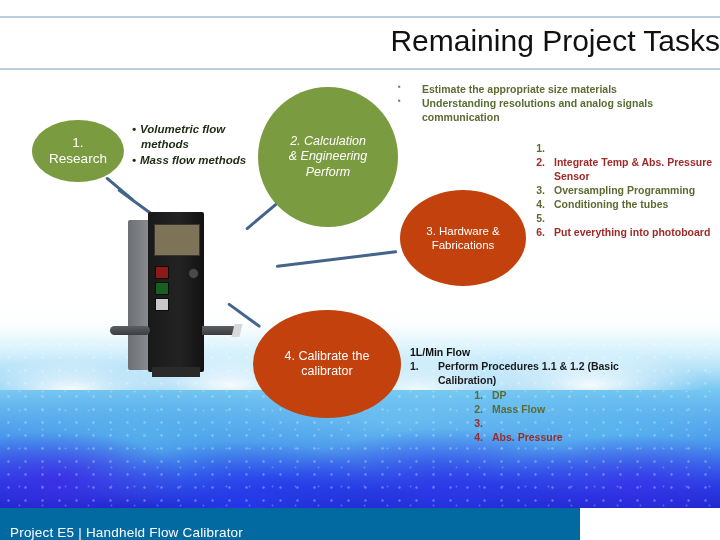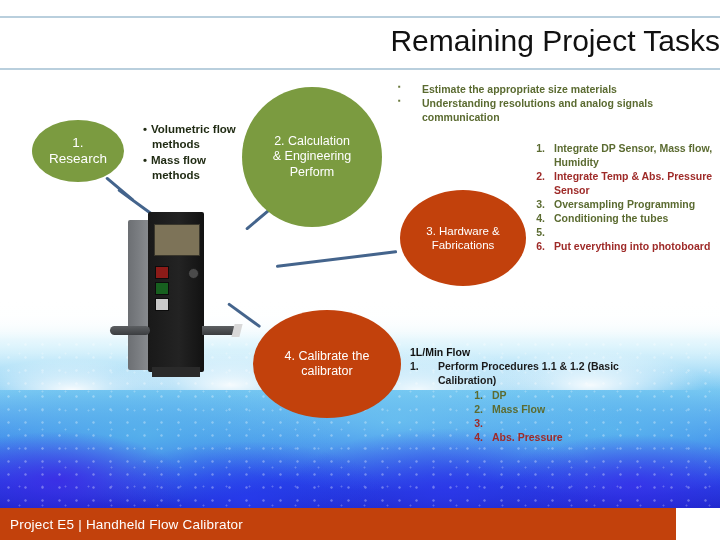--- a/index.html
+++ b/index.html
@@ -205,23 +205,24 @@
   }
   .node-green { background: #7b9b40; }
   .node-red { background: #c2410c; }
 
   #node-research {
     left: 32px; top: 120px;
     width: 92px; height: 62px;
     font-size: 13.5px;
   }
   #node-calc {
-    left: 242px; top: 87px;
+    left: 258px; top: 87px;
     width: 140px; height: 140px;
     font-size: 12.5px;
+    font-style: italic;
   }
   #node-hardware {
     left: 400px; top: 190px;
     width: 126px; height: 96px;
     font-size: 11.5px;
   }
   #node-calibrate {
     left: 253px; top: 310px;
     width: 148px; height: 108px;
     font-size: 12.5px;
@@ -232,22 +233,23 @@
     position: absolute;
     left: 128px; top: 122px;
     width: 128px;
     font-size: 11.5px;
     color: #1f2a12;
     font-weight: bold;
     line-height: 1.3;
   }
   .bullets-research li {
     list-style: none;
-    margin: 0 0 1px 15px;
+    margin: 0 0 1px 4px;
     text-indent: -9px;
+    font-style: italic;
   }
   .bullets-research li:before {
     content: "\2022";
     margin-right: 4px;
   }
   .bullets-research ul { margin: 0; padding: 0 0 0 9px; }
 
   .bullets-calc {
     position: absolute;
     left: 392px; top: 83px;
@@ -327,24 +329,24 @@
     flex: 0 0 26px;
     text-align: right;
     padding-right: 9px;
     box-sizing: border-box;
   }
 
   
   .footer-bar {
     position: absolute;
     left: 0; bottom: 0;
-    width: 676px; height: 32px;
-    background: #c2410c;
+    width: 580px; height: 32px;
+    background: #0369a1;
     display: flex;
-    align-items: center;
+    align-items: flex-end;
   }
   .footer-text {
     color: #ffffff;
     font-size: 13.5px;
     padding-left: 10px;
     letter-spacing: 0.2px;
   }
 </style>
 </head>
 <body>
@@ -412,21 +414,20 @@
   <div class="node node-red" id="node-hardware">
     <div>
       <div>3. Hardware &amp;</div>
       <div>Fabrications</div>
     </div>
   </div>
 
   <div class="list-hardware" id="hardware-list">
       <div class="row clr-green">
         <div class="num">1.</div>
-        <div class="txt">Integrate DP Sensor, Mass flow, Humidity</div>
       </div>
       <div class="row clr-red">
         <div class="num">2.</div>
         <div class="txt">Integrate Temp &amp; Abs. Pressure Sensor</div>
       </div>
       <div class="row clr-green">
         <div class="num">3.</div>
         <div class="txt">Oversampling Programming</div>
       </div>
       <div class="row clr-green">

